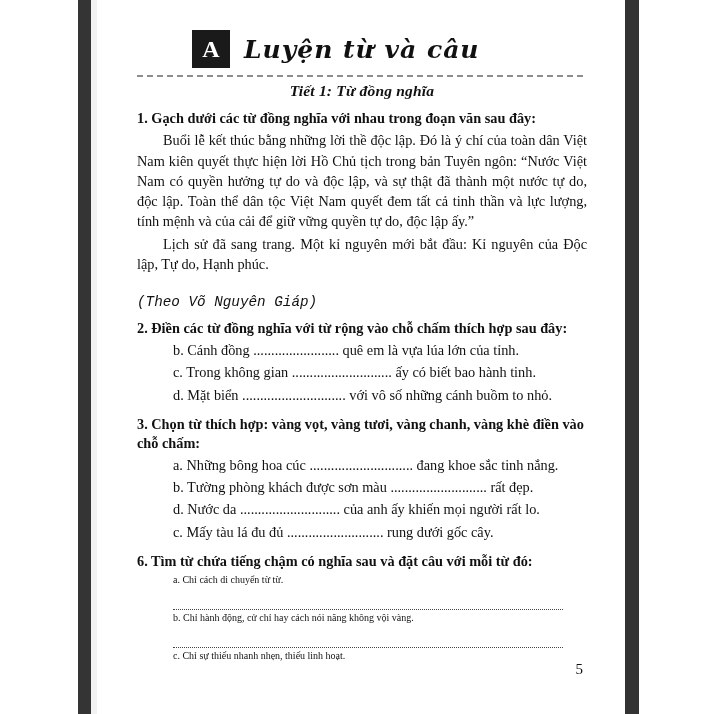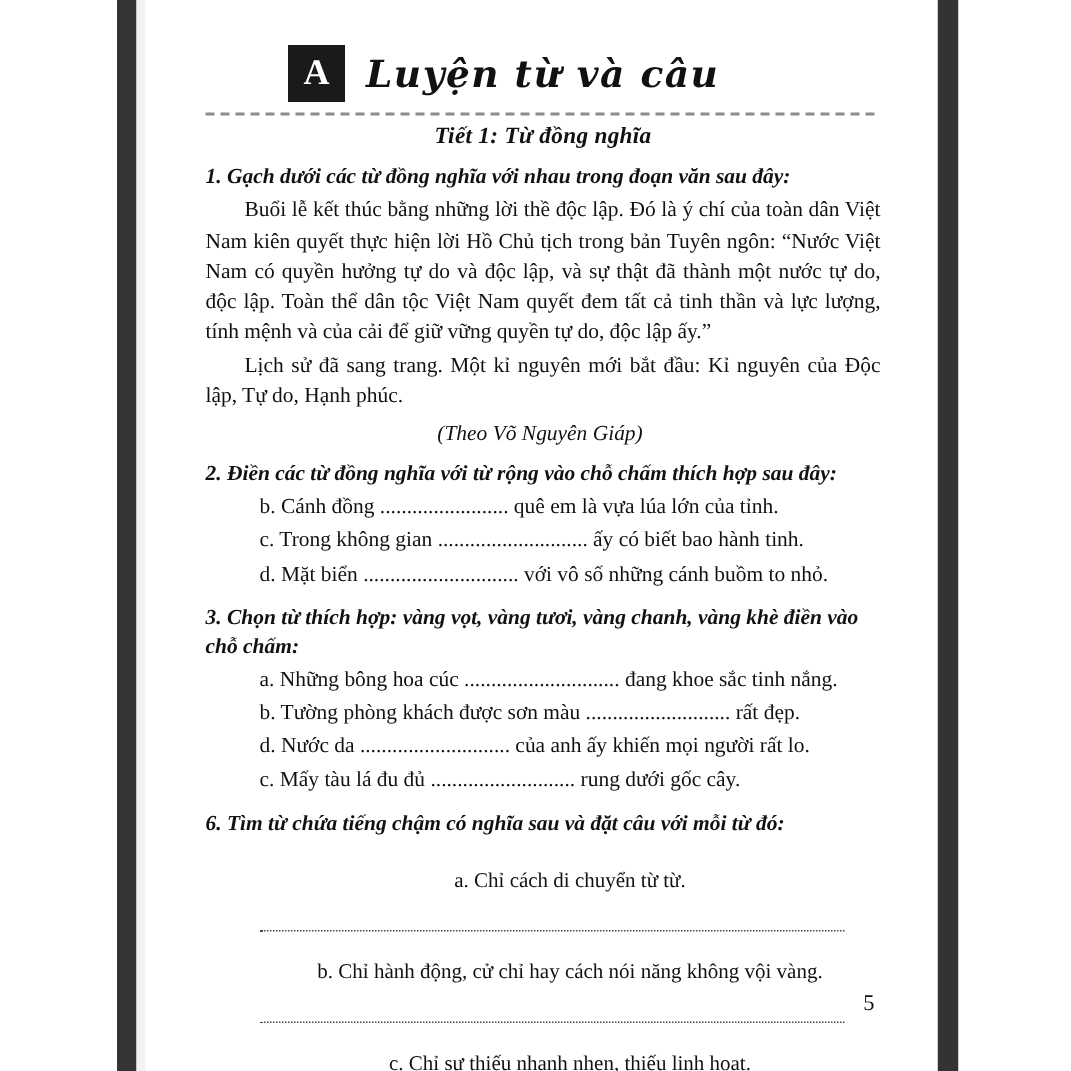--- a/index.html
+++ b/index.html
@@ -88,58 +88,57 @@
     font-size: 15.5px;
     font-weight: bold;
     font-style: italic;
     margin-top: 5px;
     letter-spacing: .2px;
   }
 
   
   .q {
     font-size: 14.3px;
-    font-style: italic;
     font-weight: bold;
     margin-top: 9px;
     line-height: 1.35;
   }
   .para {
     font-size: 14.3px;
     line-height: 1.42;
     text-align: justify;
     margin-top: 2px;
   }
   .para.indent { text-indent: 26px; }
   .attrib {
     font-size: 14.3px;
     font-style: italic;
-    text-align: center;
-    margin-top: 7px;
+    text-align: left;
+    margin-top: 20px;
     padding-right: 4px;
+    font-family: Liberation Mono, monospace;
   }
   .item {
     font-size: 14.3px;
     line-height: 1.5;
     padding-left: 36px;
     margin-top: 1px;
     white-space: pre-wrap;
   }
   .answer-line {
     border-bottom: 1px dotted #444444;
     height: 15px;
     margin: 7px 0 0 36px;
     width: 390px;
   }
   .item-q4 {
-    font-size: 14px;
+    font-size: 10px;
     line-height: 1.5;
     padding-left: 36px;
-    margin-top: 17px;
-    text-align: center;
+    margin-top: 0;
   }
   .page-num {
     position: absolute;
     right: 42px;
     bottom: 36px;
     font-size: 15px;
     color: #111111;
   }
 </style>
 </head>

